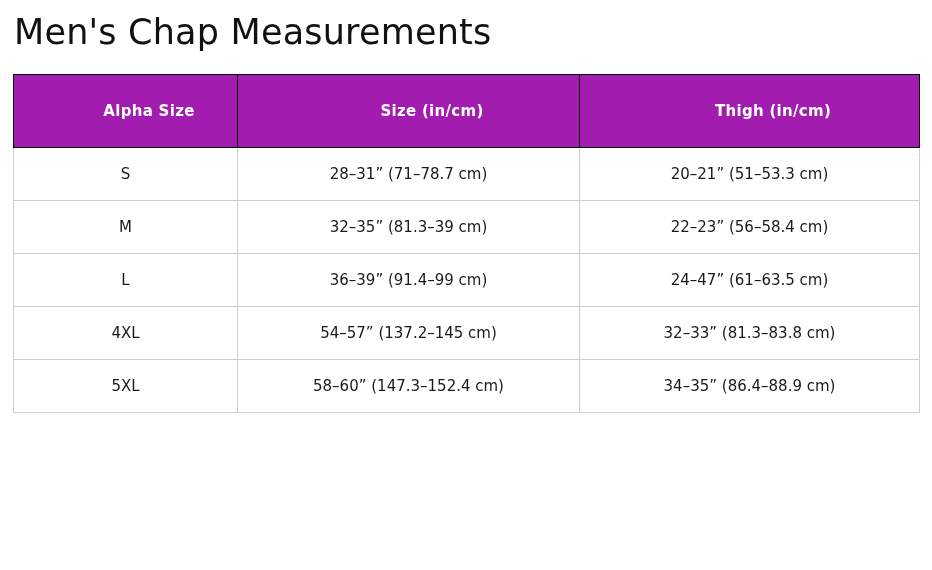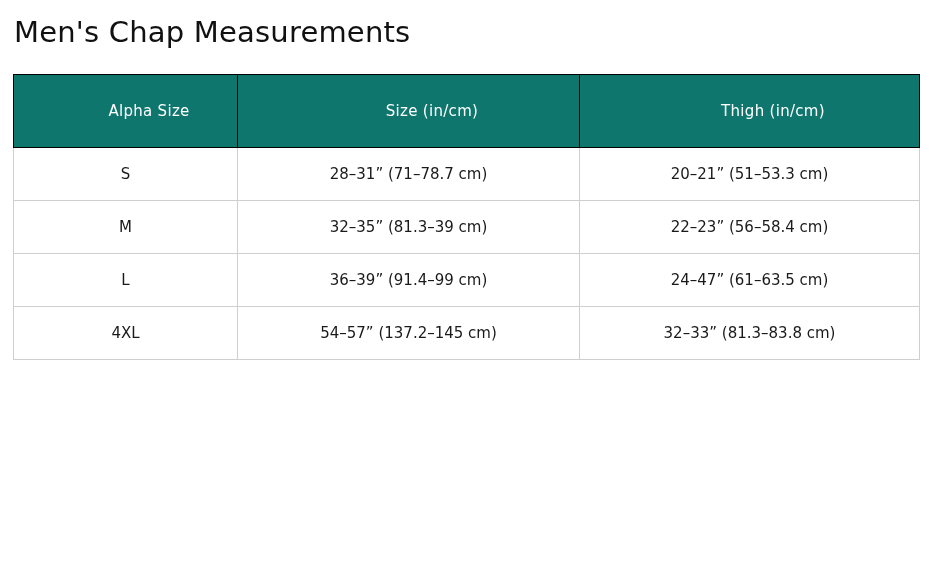--- a/index.html
+++ b/index.html
@@ -15,44 +15,44 @@
     overflow: hidden;
   }
   .page {
     width: 932px;
     height: 570px;
     box-sizing: border-box;
     padding: 0;
     position: relative;
   }
   .page-title {
-    font-size: 29px;
+    font-size: 35px;
     font-weight: 400;
     color: #111111;
     margin: 12px 0 0 14px;
     line-height: 40px;
     letter-spacing: 0.2px;
   }
   table.size-table {
     border-collapse: collapse;
     width: 906px;
     margin: 22px 0 0 13px;
     table-layout: fixed;
   }
   table.size-table th,
   table.size-table td {
     border: 1px solid #cfcfcf;
     text-align: center;
     vertical-align: middle;
   }
   table.size-table thead th {
-    background: #0f766e;
+    background: #a21caf;
     color: #ffffff;
     font-size: 15px;
-    font-weight: normal;
+    font-weight: bold;
     height: 70px;
     border: 1px solid #000000;
     letter-spacing: 0.3px;
     padding-left: 48px;
   }
   table.size-table tbody td {
     height: 50px;
     font-size: 15px;
     font-weight: 400;
     color: #1a1a1a;
@@ -96,16 +96,21 @@
       <tr>
         <td>L</td>
         <td>36–39” (91.4–99 cm)</td>
         <td>24–47” (61–63.5 cm)</td>
       </tr>
       <tr>
         <td>4XL</td>
         <td>54–57” (137.2–145 cm)</td>
         <td>32–33” (81.3–83.8 cm)</td>
       </tr>
+      <tr>
+        <td>5XL</td>
+        <td>58–60” (147.3–152.4 cm)</td>
+        <td>34–35” (86.4–88.9 cm)</td>
+      </tr>
     </tbody>
   </table>
 
 </div>
 
 </body></html>

